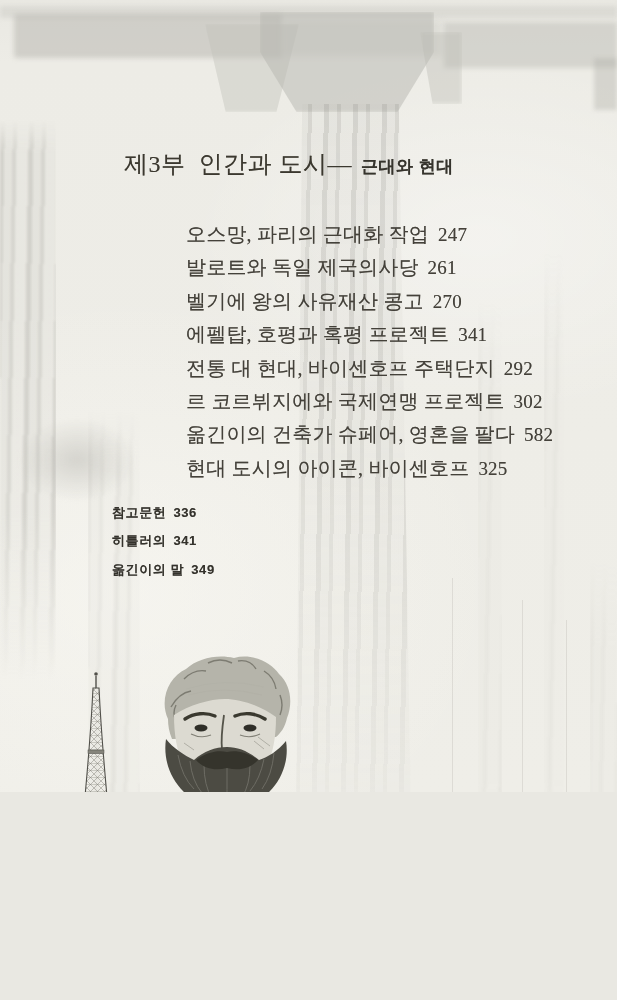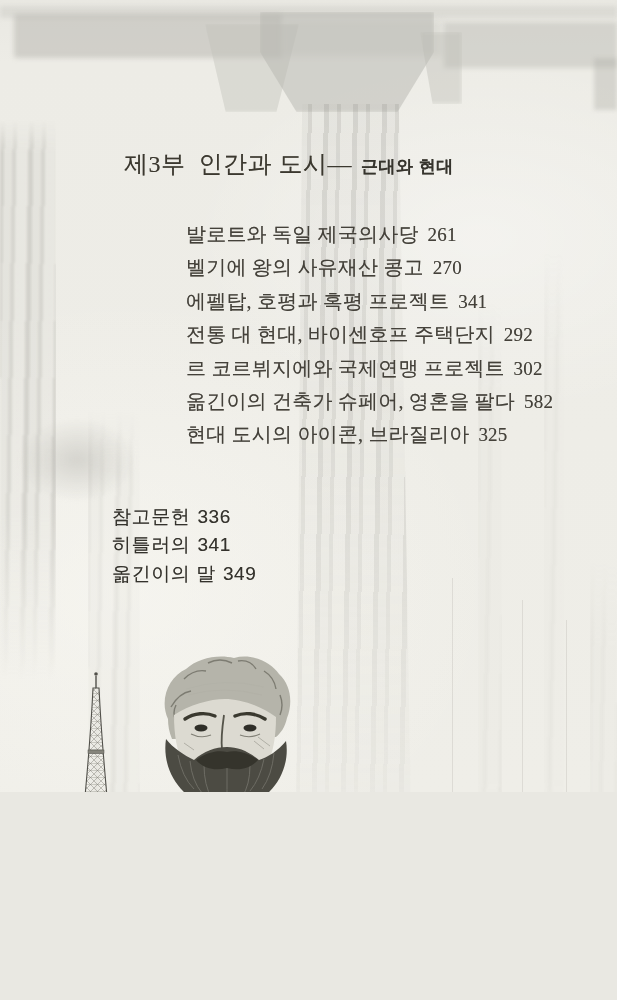--- a/index.html
+++ b/index.html
@@ -62,21 +62,21 @@
   
   .part-title{position:absolute;left:124px;top:148px;white-space:pre;}
   .part-title .main{font-size:24px;letter-spacing:0.5px;color:#3b382f;text-shadow:0 0 0.5px rgba(59,56,47,0.55);}
   .part-title .sub{font-family:"Liberation Sans","DejaVu Sans",sans-serif;font-weight:bold;
     font-size:17px;color:#36342d;margin-left:9px;letter-spacing:0.5px;text-shadow:0 0 0.4px rgba(54,52,45,0.5);}
   .toc{position:absolute;left:186px;top:221px;}
   .toc-row{height:33.4px;font-size:20px;letter-spacing:0.2px;color:#44413a;white-space:pre;
     text-shadow:0 0 0.5px rgba(68,65,58,0.5);}
   .toc-row .pg{margin-left:9px;font-size:19px;}
   .backmatter{position:absolute;left:112px;top:504px;font-family:"Liberation Sans","DejaVu Sans",sans-serif;}
-  .bm-row{height:28.4px;font-size:19px;font-weight:normal;color:#34322c;letter-spacing:0.6px;white-space:pre;
+  .bm-row{height:28.4px;font-size:13px;font-weight:bold;color:#34322c;letter-spacing:0.6px;white-space:pre;
     text-shadow:0 0 0.4px rgba(52,50,44,0.45);}
   .bm-row .pg{margin-left:7px;}
   .illus{position:absolute;left:38px;top:655px;width:310px;height:344px;}
 </style>
 </head>
 <body>
 
 <div class="page">
 
   <div class="bg band-top"></div>
@@ -95,27 +95,28 @@
   <div class="bg shaft shaft-right3"></div>
   <div class="bg scratch s1"></div>
   <div class="bg scratch s2"></div>
   <div class="bg scratch s3"></div>
   <div class="bg smudge"></div>
   <div class="bg wedge"></div>
 
   <div class="part-title"><span class="main">제3부  인간과 도시—</span><span class="sub">근대와 현대</span></div>
 
   <div class="toc">
+    <div class="toc-row"><span>오스망, 파리의 근대화 작업</span><span class="pg">247</span></div>
     <div class="toc-row"><span>발로트와 독일 제국의사당</span><span class="pg">261</span></div>
     <div class="toc-row"><span>벨기에 왕의 사유재산 콩고</span><span class="pg">270</span></div>
     <div class="toc-row"><span>에펠탑, 호평과 혹평 프로젝트</span><span class="pg">341</span></div>
     <div class="toc-row"><span>전통 대 현대, 바이센호프 주택단지</span><span class="pg">292</span></div>
     <div class="toc-row"><span>르 코르뷔지에와 국제연맹 프로젝트</span><span class="pg">302</span></div>
     <div class="toc-row"><span>옮긴이의 건축가 슈페어, 영혼을 팔다</span><span class="pg">582</span></div>
-    <div class="toc-row"><span>현대 도시의 아이콘, 브라질리아</span><span class="pg">325</span></div>
+    <div class="toc-row"><span>현대 도시의 아이콘, 바이센호프</span><span class="pg">325</span></div>
   </div>
 
   <div class="backmatter">
     <div class="bm-row"><span>참고문헌</span><span class="pg">336</span></div>
     <div class="bm-row"><span>히틀러의</span><span class="pg">341</span></div>
     <div class="bm-row"><span>옮긴이의 말</span><span class="pg">349</span></div>
   </div>
 
   <svg class="illus" viewBox="0 0 310 344">
     <defs>

